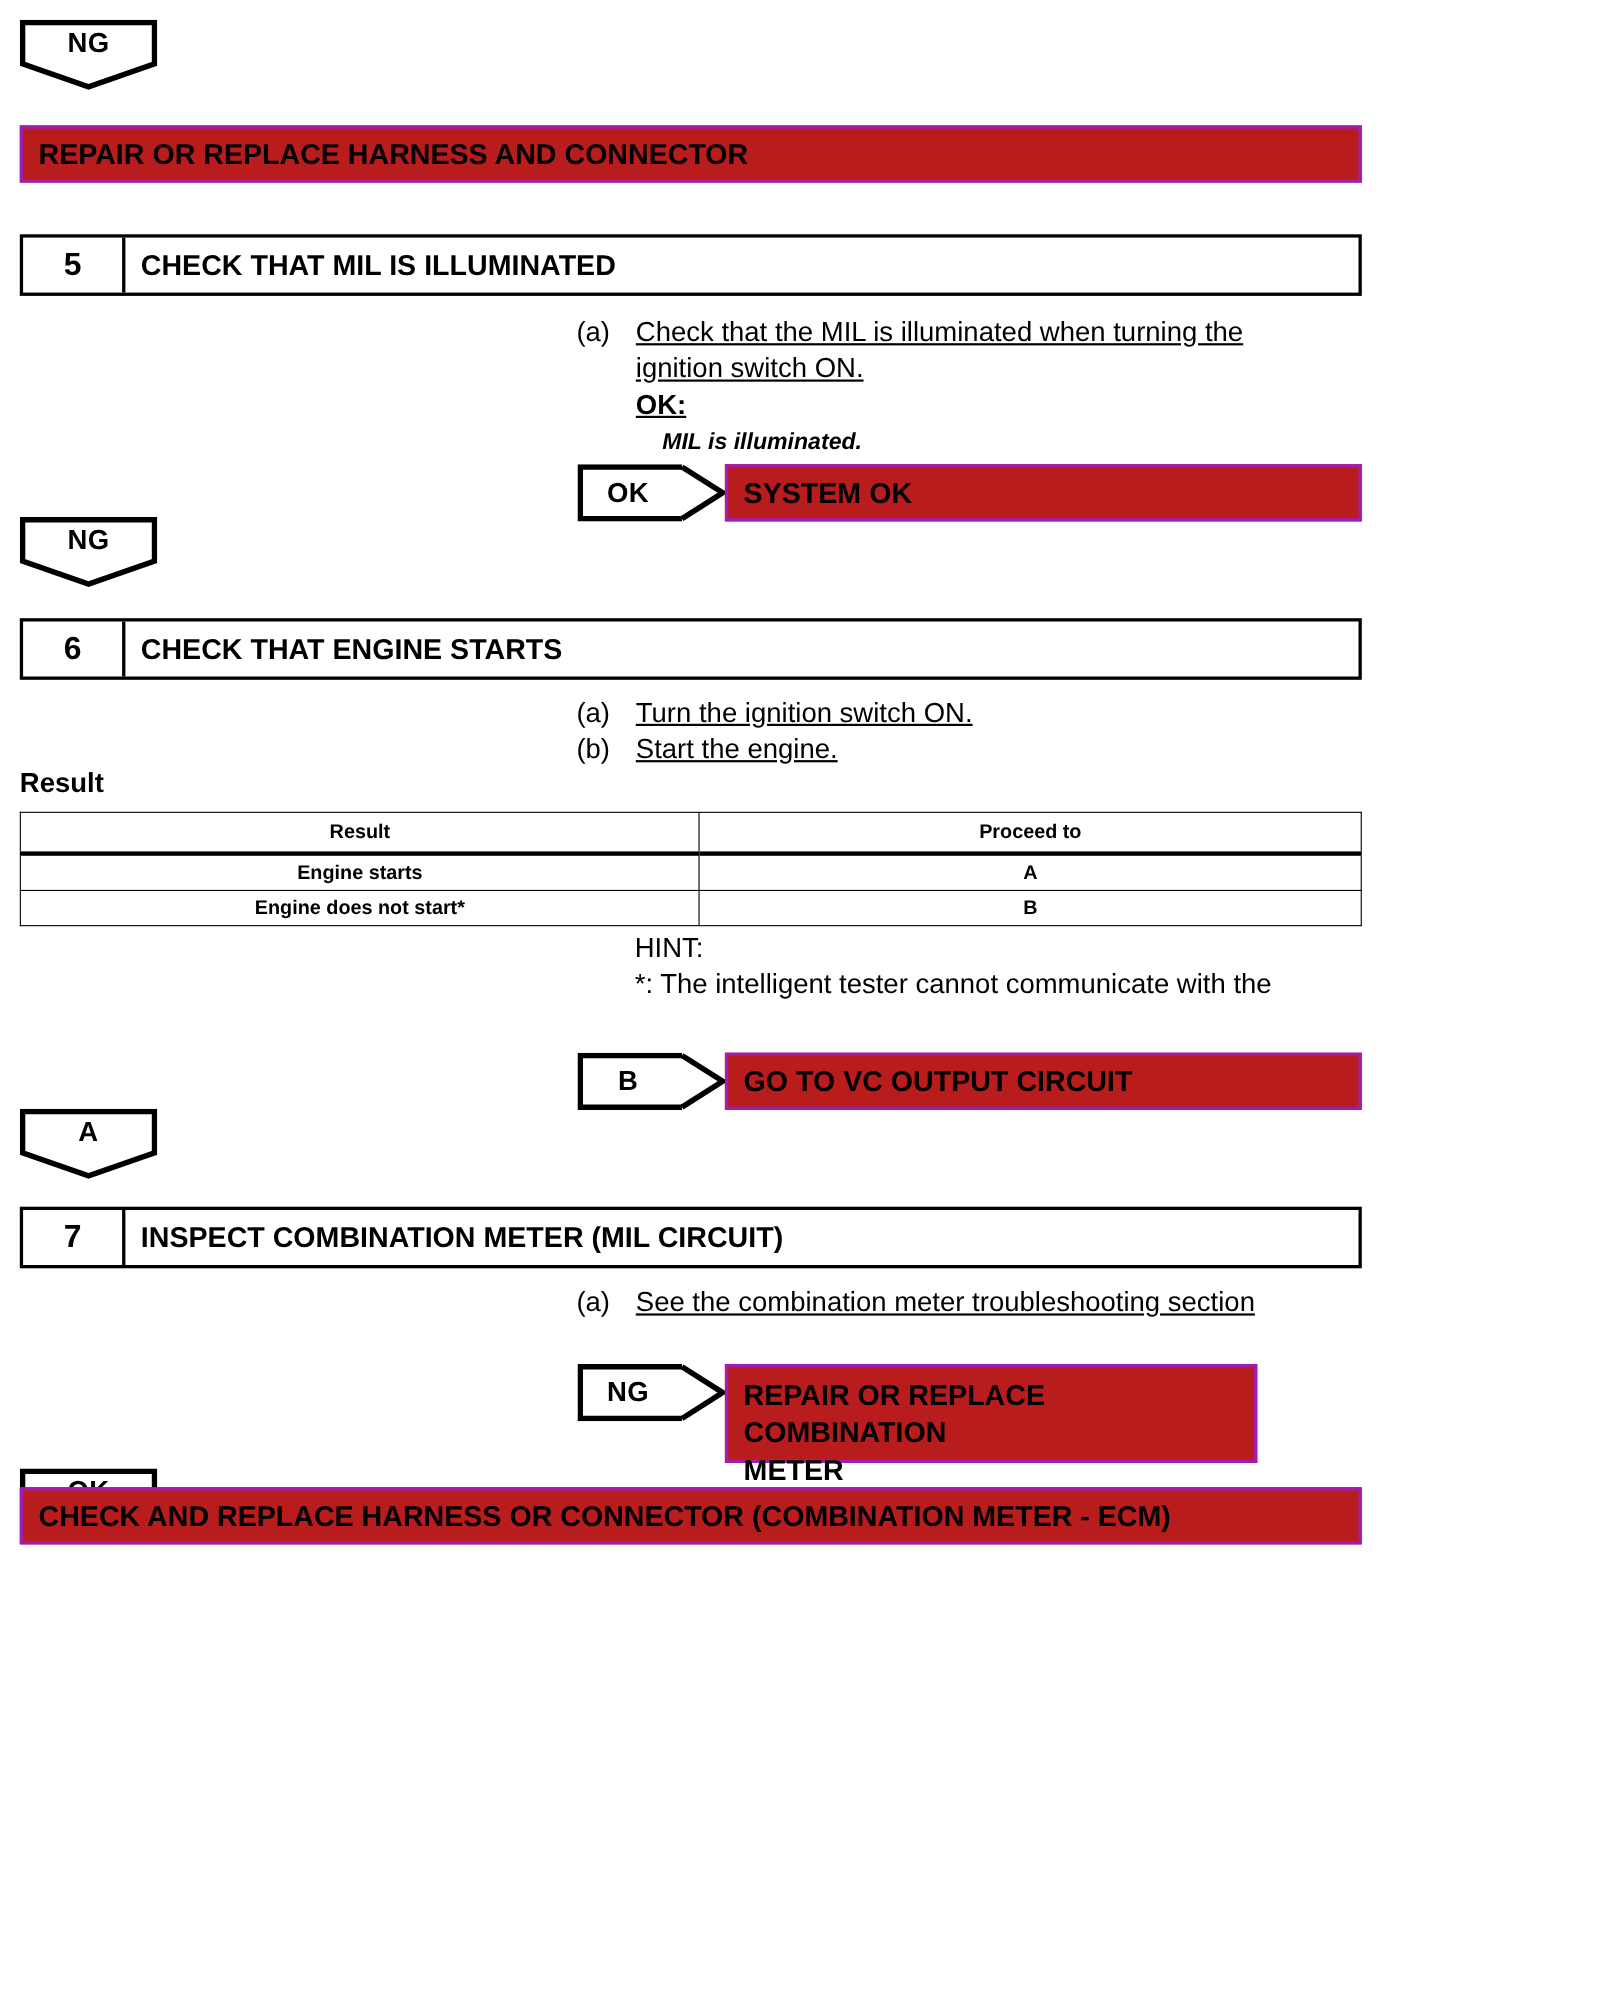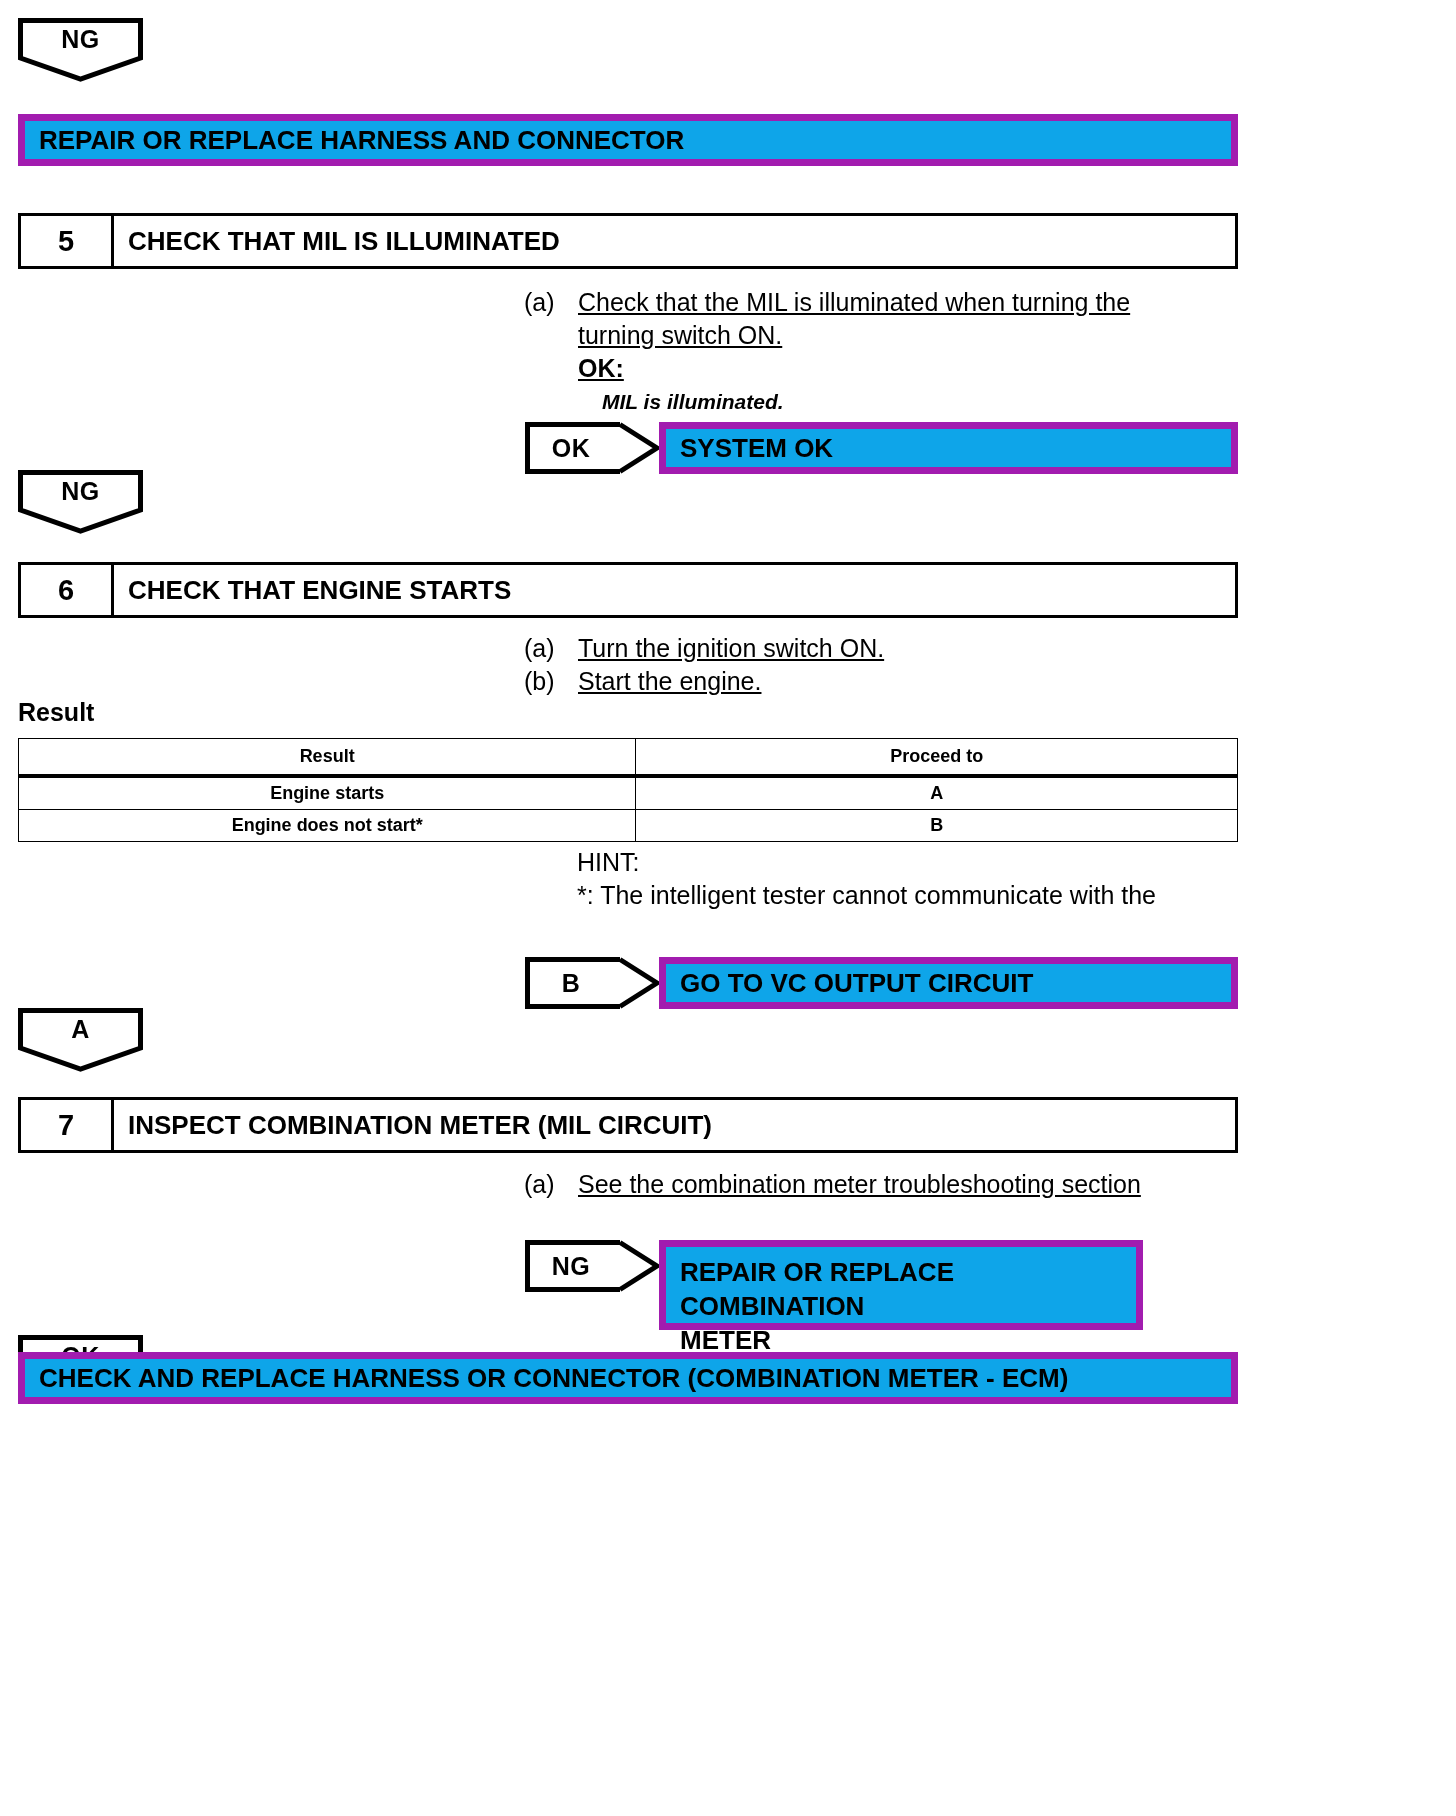--- a/index.html
+++ b/index.html
@@ -26,21 +26,21 @@
   .atag{position:absolute;width:140px;height:52px;}
   .atag .svgwrap{position:absolute;left:0;top:0;width:140px;height:52px;}
   .atag .lbl{
     position:absolute;left:0;top:0;width:92px;height:52px;
     display:flex;align-items:center;justify-content:center;
     font-size:25px;font-weight:bold;letter-spacing:.5px;
   }
 
   
   .tbox{
-    position:absolute;border:7px solid #a21caf;background:#0ea5e9;
+    position:absolute;border:3px solid #a21caf;background:#b91c1c;
     box-sizing:border-box;display:flex;align-items:center;
   }
   .tbox .txt{
     font-size:26px;font-weight:bold;letter-spacing:0px;
     padding-left:14px;line-height:34px;
   }
 
   
   .step{
     position:absolute;border:3px solid #000;background:#fff;
@@ -103,21 +103,21 @@
   <div class="step" style="left:18px;top:213px;width:1220px;height:56px;">
     <div class="num">5</div>
     <div class="title">CHECK THAT MIL IS ILLUMINATED</div>
   </div>
 
   <div class="proc" style="left:524px;top:286px;width:700px;">
     <div class="row">
       <div class="mark">(a)</div>
       <div>
         <div class="body">Check that the MIL is illuminated when turning the</div>
-        <div class="body">turning switch ON.</div>
+        <div class="body">ignition switch ON.</div>
         <div class="body b">OK:</div>
         <div class="indent">MIL is illuminated.</div>
       </div>
     </div>
   </div>
 
   <div class="atag" style="left:525px;top:422px;">
     <div class="svgwrap">
       <svg width="140" height="52" viewBox="0 0 140 52">
         <polyline points="95,2.5 2.5,2.5 2.5,49.5 95,49.5" fill="#fff" stroke="#000" stroke-width="5" stroke-linejoin="miter"></polyline>

